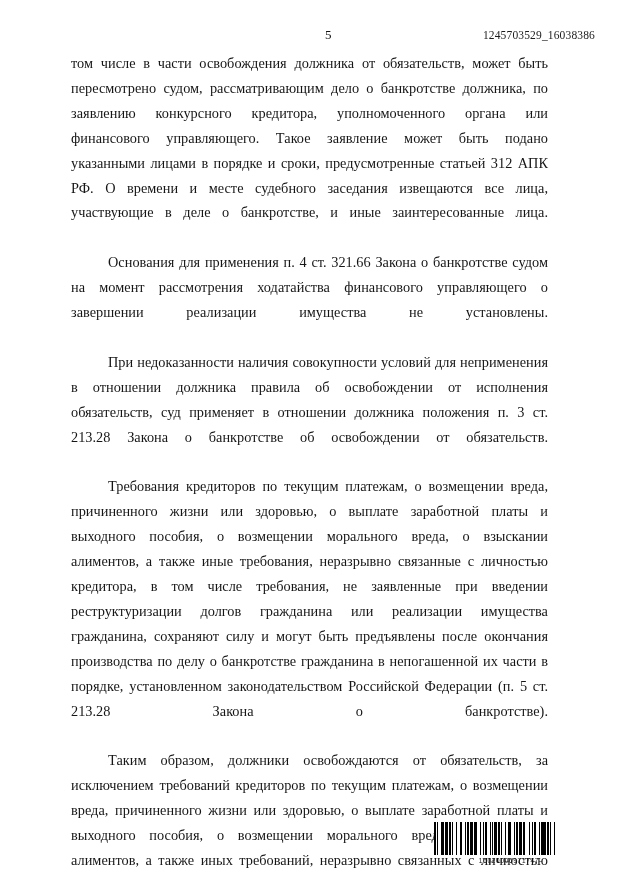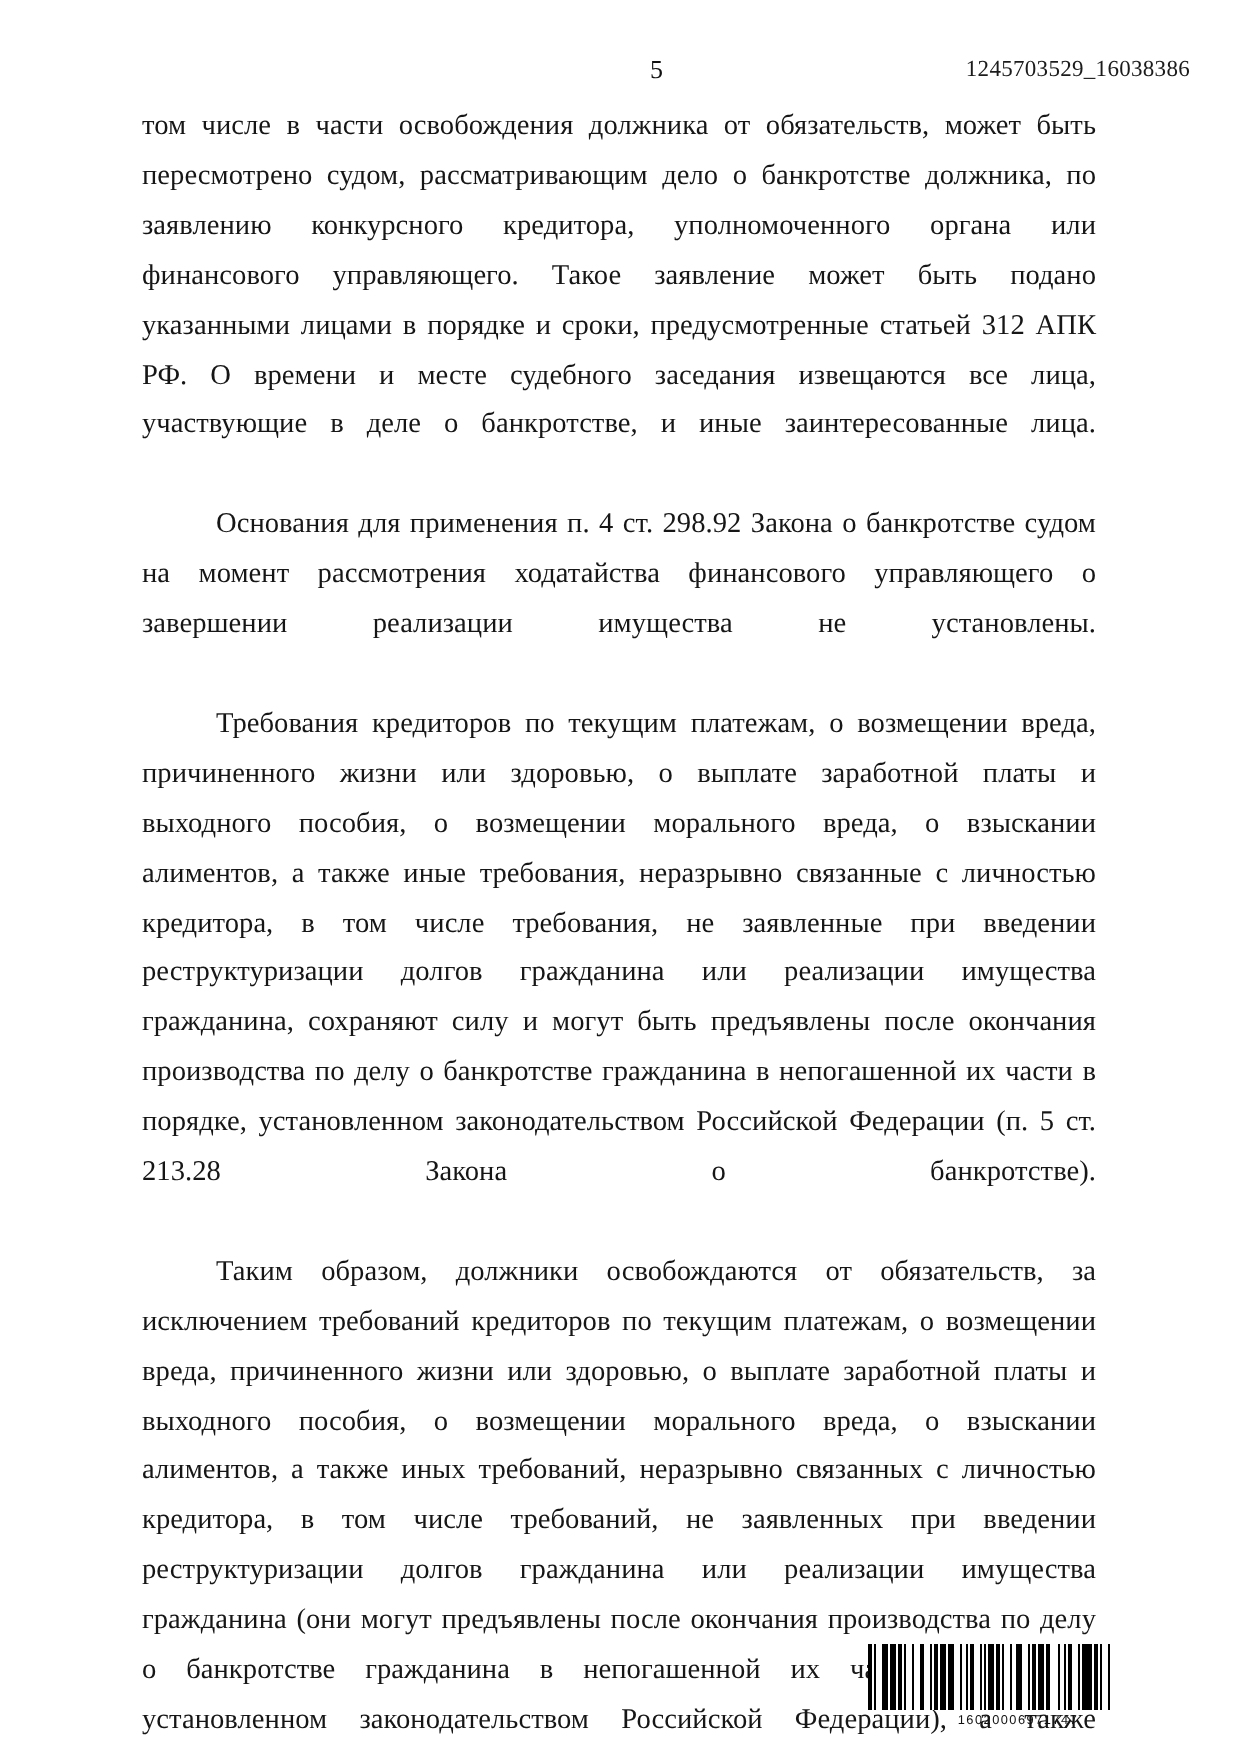--- a/index.html
+++ b/index.html
@@ -122,21 +122,22 @@
 
 <div id="page">
 
   <div class="page-header">
     <div class="page-number">5</div>
     <div class="doc-id">1245703529_16038386</div>
   </div>
 
   <div class="doc-body">
     <p class="para">том числе в части освобождения должника от обязательств, может быть пересмотрено судом, рассматривающим дело о банкротстве должника, по заявлению конкурсного кредитора, уполномоченного органа или финансового управляющего. Такое заявление может быть подано указанными лицами в порядке и сроки, предусмотренные статьей 312 АПК РФ. О времени и месте судебного заседания извещаются все лица, участвующие в деле о банкротстве, и иные заинтересованные лица.</p>
-    <p class="para indent">Основания для применения п. 4 ст. 298.92 Закона о банкротстве судом на момент рассмотрения   ходатайства финансового управляющего о завершении  реализации имущества не установлены.</p>
+    <p class="para indent">Основания для применения п. 4 ст. 321.66 Закона о банкротстве судом на момент рассмотрения   ходатайства финансового управляющего о завершении  реализации имущества не установлены.</p>
+    <p class="para indent">При недоказанности наличия совокупности условий для неприменения в отношении должника правила об освобождении от исполнения обязательств, суд применяет в отношении должника положения п. 3 ст. 213.28 Закона о банкротстве об освобождении от обязательств.</p>
     <p class="para indent">Требования кредиторов по текущим платежам, о возмещении вреда, причиненного жизни или здоровью, о выплате заработной платы и выходного пособия, о возмещении морального вреда, о взыскании алиментов, а также иные требования, неразрывно связанные с личностью кредитора, в том числе требования, не заявленные при введении реструктуризации долгов гражданина или реализации имущества гражданина, сохраняют силу и могут быть предъявлены после окончания производства по делу о банкротстве гражданина в непогашенной их части в порядке, установленном законодательством Российской Федерации (п. 5 ст. 213.28 Закона о банкротстве).</p>
     <p class="para indent">Таким образом, должники освобождаются от обязательств, за исключением требований кредиторов по текущим платежам, о возмещении вреда, причиненного жизни или здоровью, о выплате заработной платы и выходного пособия, о возмещении морального вреда, о взыскании алиментов, а также иных требований, неразрывно связанных с личностью кредитора, в том числе требований, не заявленных при введении реструктуризации долгов гражданина или реализации имущества гражданина (они могут предъявлены после окончания производства по делу о банкротстве гражданина в непогашенной их части в порядке, установленном законодательством Российской Федерации), а также требований, возникших в связи с привлечением гражданина как контролирующего лица к субсидиарной ответственности (статья 10 настоящего Федерального закона); требований о возмещении гражданином убытков, причиненных им юридическому лицу, участником которого был или членом коллегиальных органов которого являлся гражданин (статьи 53 и 53.1 Гражданского кодекса Российской Федерации), умышленно или по грубой неосторожности; о возмещении гражданином убытков, которые причинены умышленно или по грубой неосторожности в результате неисполнения или ненадлежащего</p>
   </div>
 
   <div class="barcode-block">
     <div class="barcode-bars" id="barcode-bars">
         <span class="" style="width:1.90px"></span>
         <span class="w" style="width:0.95px"></span>
         <span class="" style="width:0.95px"></span>
         <span class="w" style="width:2.85px"></span>

